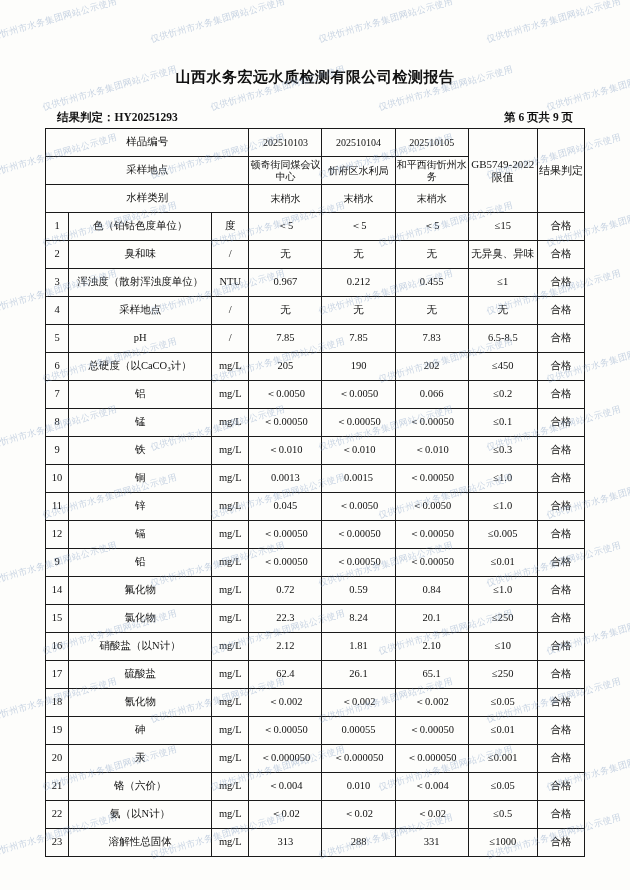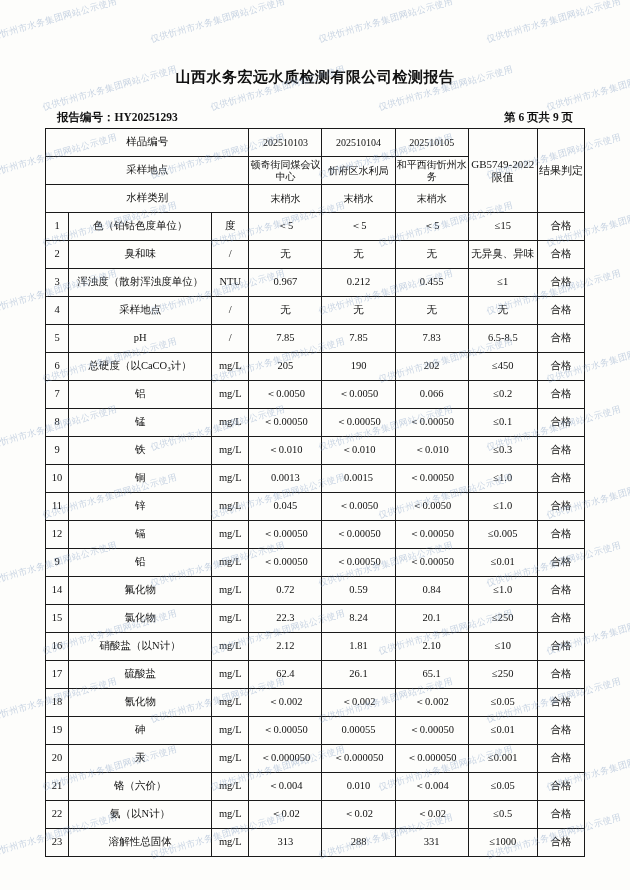--- a/index.html
+++ b/index.html
@@ -118,21 +118,21 @@
     line-height: 1.35;
   }
 </style>
 </head>
 <body>
 
 <div class="page">
 
   <div class="content">
     <div class="doc-title">山西水务宏远水质检测有限公司检测报告</div>
-    <div class="report-no">报告编号：HY20251293</div>
+    <div class="report-no">结果判定：HY20251293</div>
     <div class="page-no">第 6 页共 9 页</div>
 
     <table class="main">
       <tbody>
         <tr class="r-head-1">
           <td class="hdr-label" colspan="3">样品编号</td>
           <td class="val sample-head">202510103</td>
           <td class="val sample-head">202510104</td>
           <td class="val sample-head">202510105</td>
           <td class="limit merge-limit" rowspan="3">GB5749-2022 限值</td>

